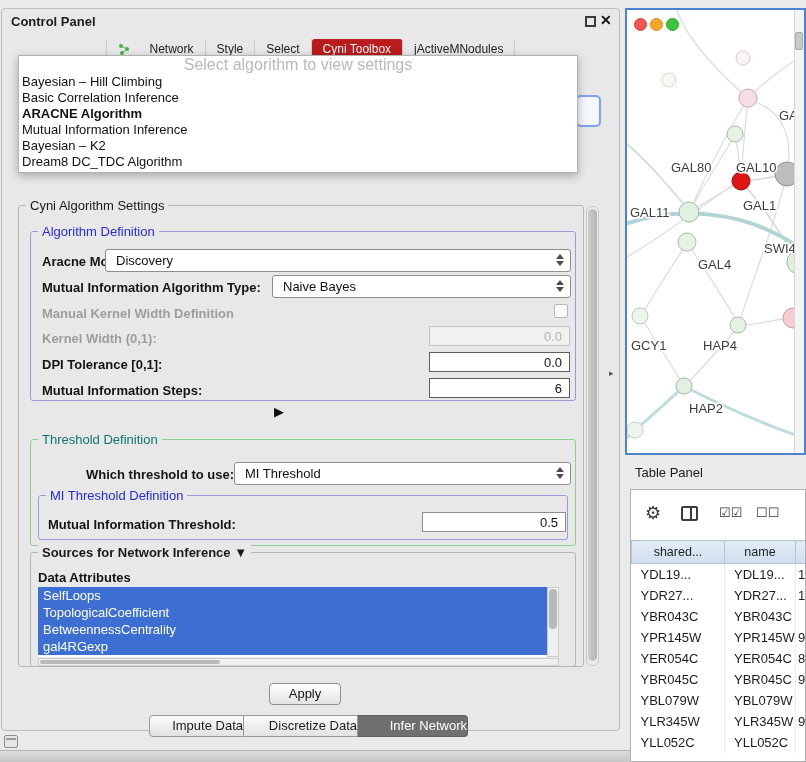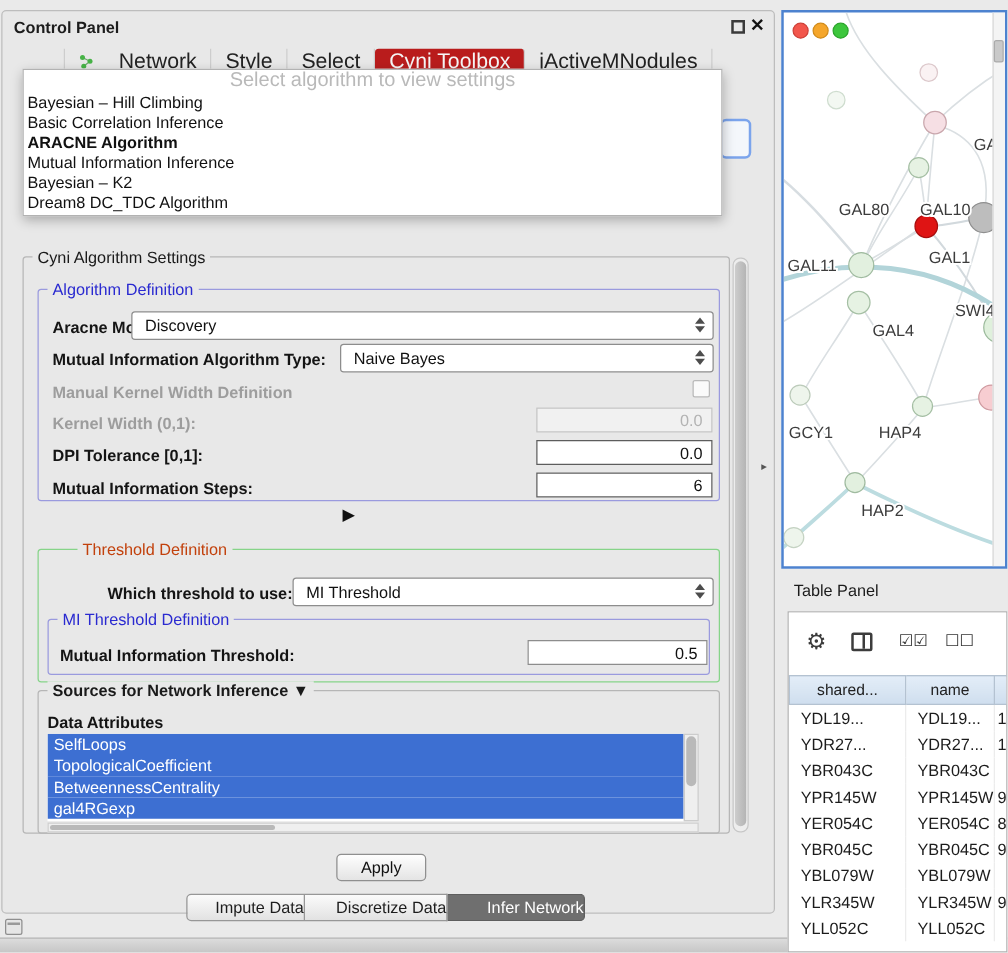--- a/index.html
+++ b/index.html
@@ -20,33 +20,33 @@
   #splitterArrow { left:609px; top:368px; font-size:9px; color:#555; z-index:3; }
 
   
   #cpanel { left:1px; top:8px; width:619px; height:723px; background:#e8e8e8;
     border:1px solid #bdbdbd; border-radius:4px; z-index:2; }
   #cpTitle { left:9px; top:5px; font-size:13px; font-weight:bold; color:#1c1c1c; }
   #floatIcon { left:583px; top:7px; width:11px; height:11px; border:2px solid #3a3a3a; }
   #closeIcon { left:598px; top:3px; font-size:14px; font-weight:bold; color:#111; }
 
   #tabRow { left:0; top:30px; width:617px; height:20px; display:flex; justify-content:center; }
-  .ttab { font-size:17px; color:#222; padding:2px 11px 3px; white-space:nowrap;
+  .ttab { font-size:12px; color:#222; padding:2px 11px 3px; white-space:nowrap;
     border-right:1px solid #cdcdcd; display:flex; align-items:center; gap:20px; }
   .ttab:first-child { border-left:1px solid #cdcdcd; }
   .ttab.active { background:#b91c1c; color:#f6f6f6; border-radius:3px 3px 0 0; }
 
   
   .group { position:absolute; border:1px solid #b6b6b6; border-radius:3px; }
   .group.blue { border-color:#9a9ade; }
   .group.green { border-color:#86d489; }
   .gtitle { position:absolute; font-size:13px; background:#e8e8e8; padding:0 4px;
     white-space:nowrap; color:#1a1a1a; }
   .gtitle.blue { color:#2a2ad0; }
-  .gtitle.green { color:#c2410c;margin-left:24px; }
+  .gtitle.green { color:#0f766e; }
 
   .flabel { position:absolute; font-size:13px; font-weight:bold; color:#141414; white-space:nowrap; }
   .flabel.dis { color:#9d9d9d; }
 
   .combo { position:absolute; background:#fff; border:1px solid #8d8d8d; border-radius:3px;
     font-size:13px; color:#111; line-height:21px; padding-left:10px; }
   .spin { position:absolute; right:5px; top:4px; width:10px; display:flex;
     flex-direction:column; align-items:center; gap:2px; }
   .spin i { width:0; height:0; border-left:4px solid transparent; border-right:4px solid transparent; }
   .spin .u { border-bottom:5px solid #4d4d4d; }

